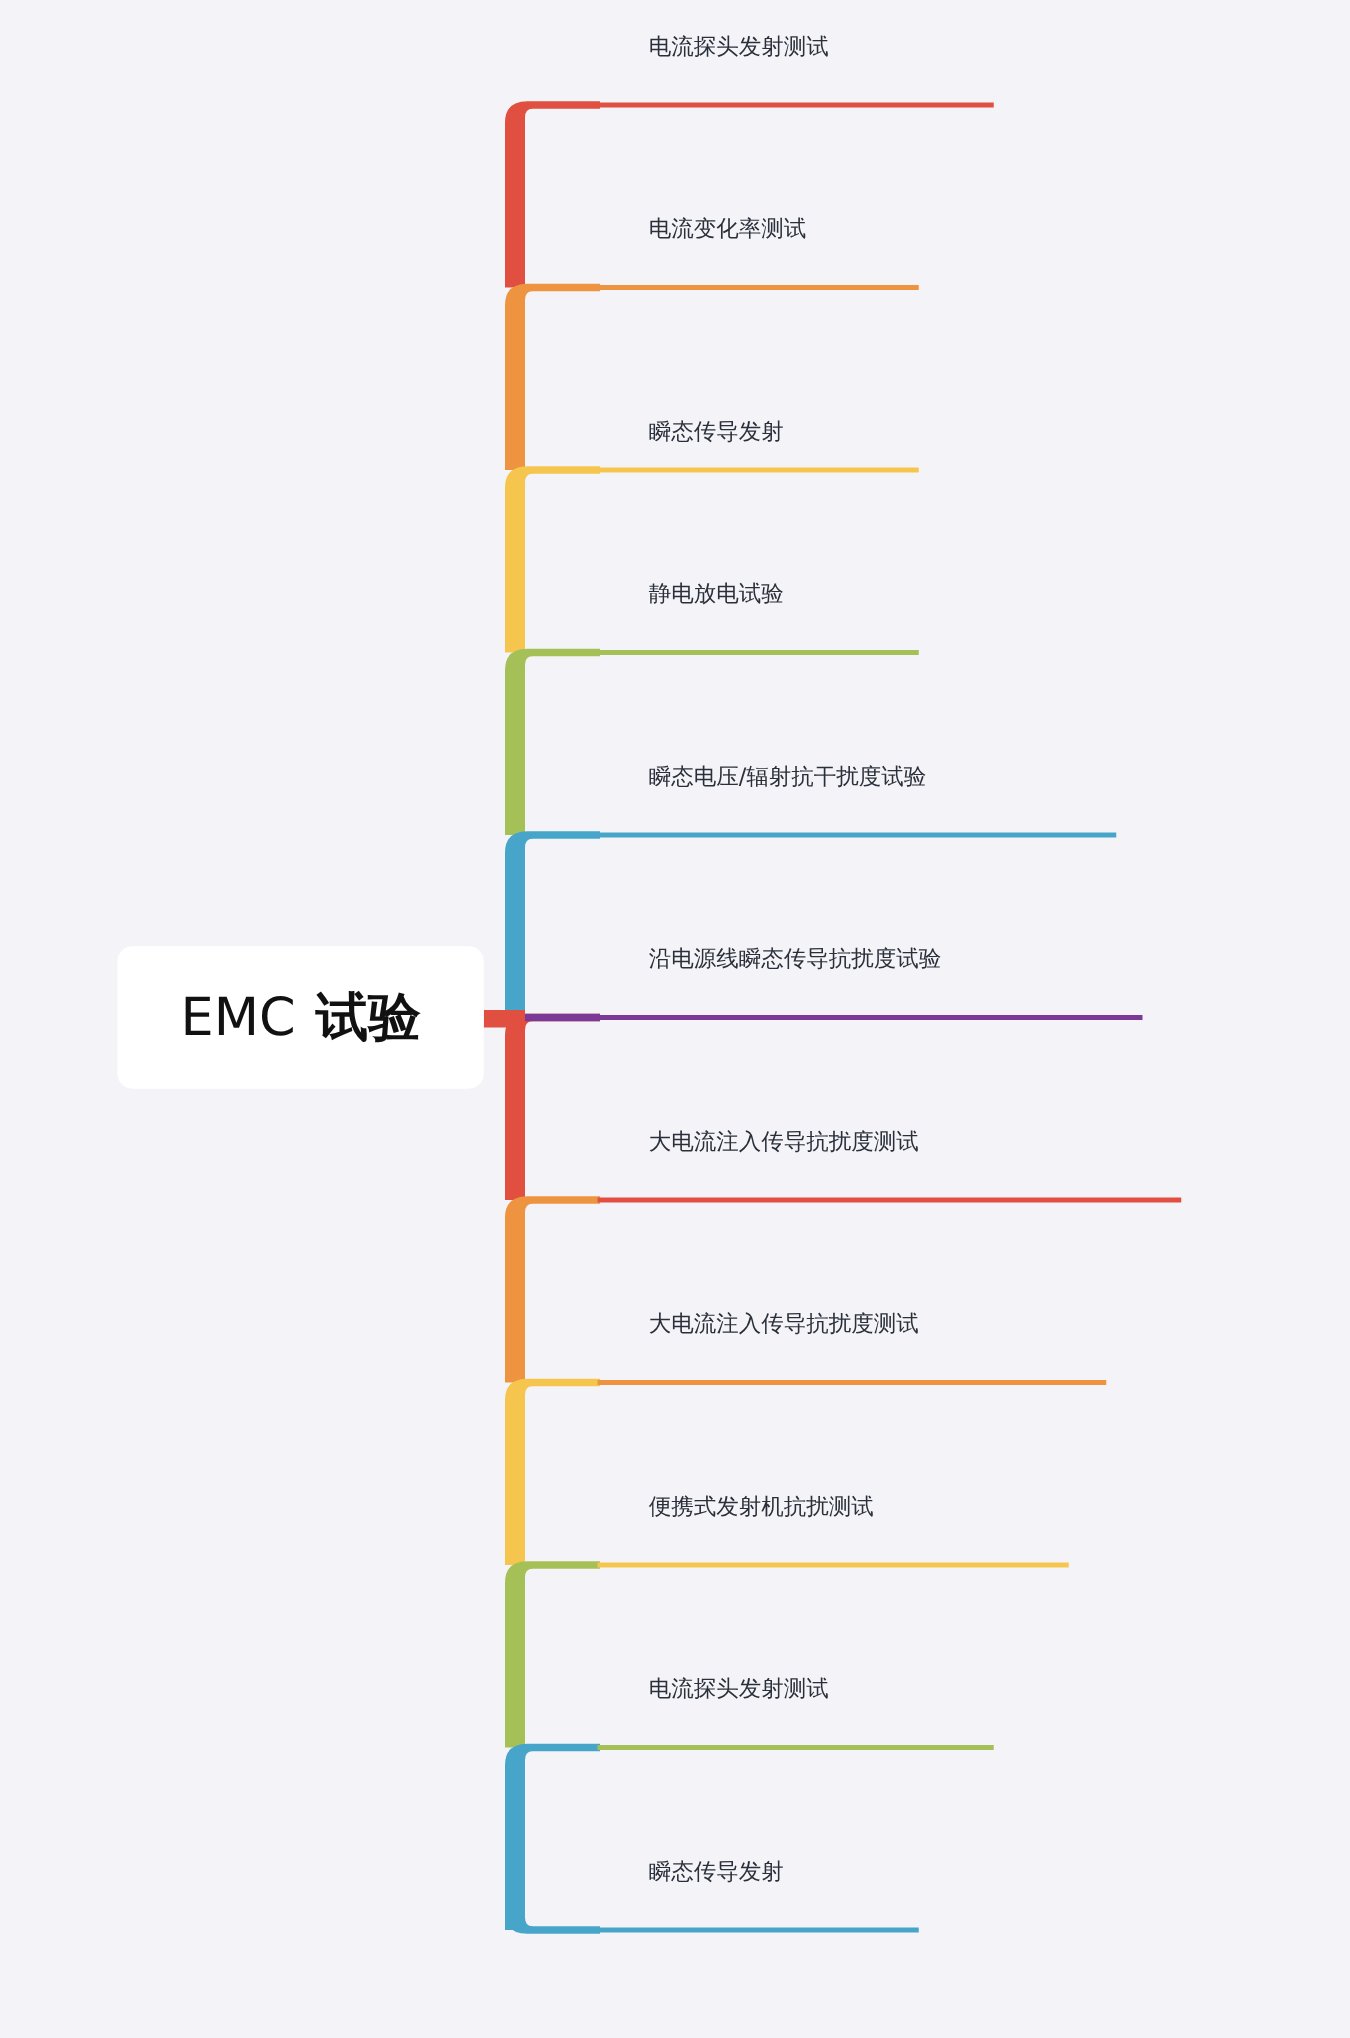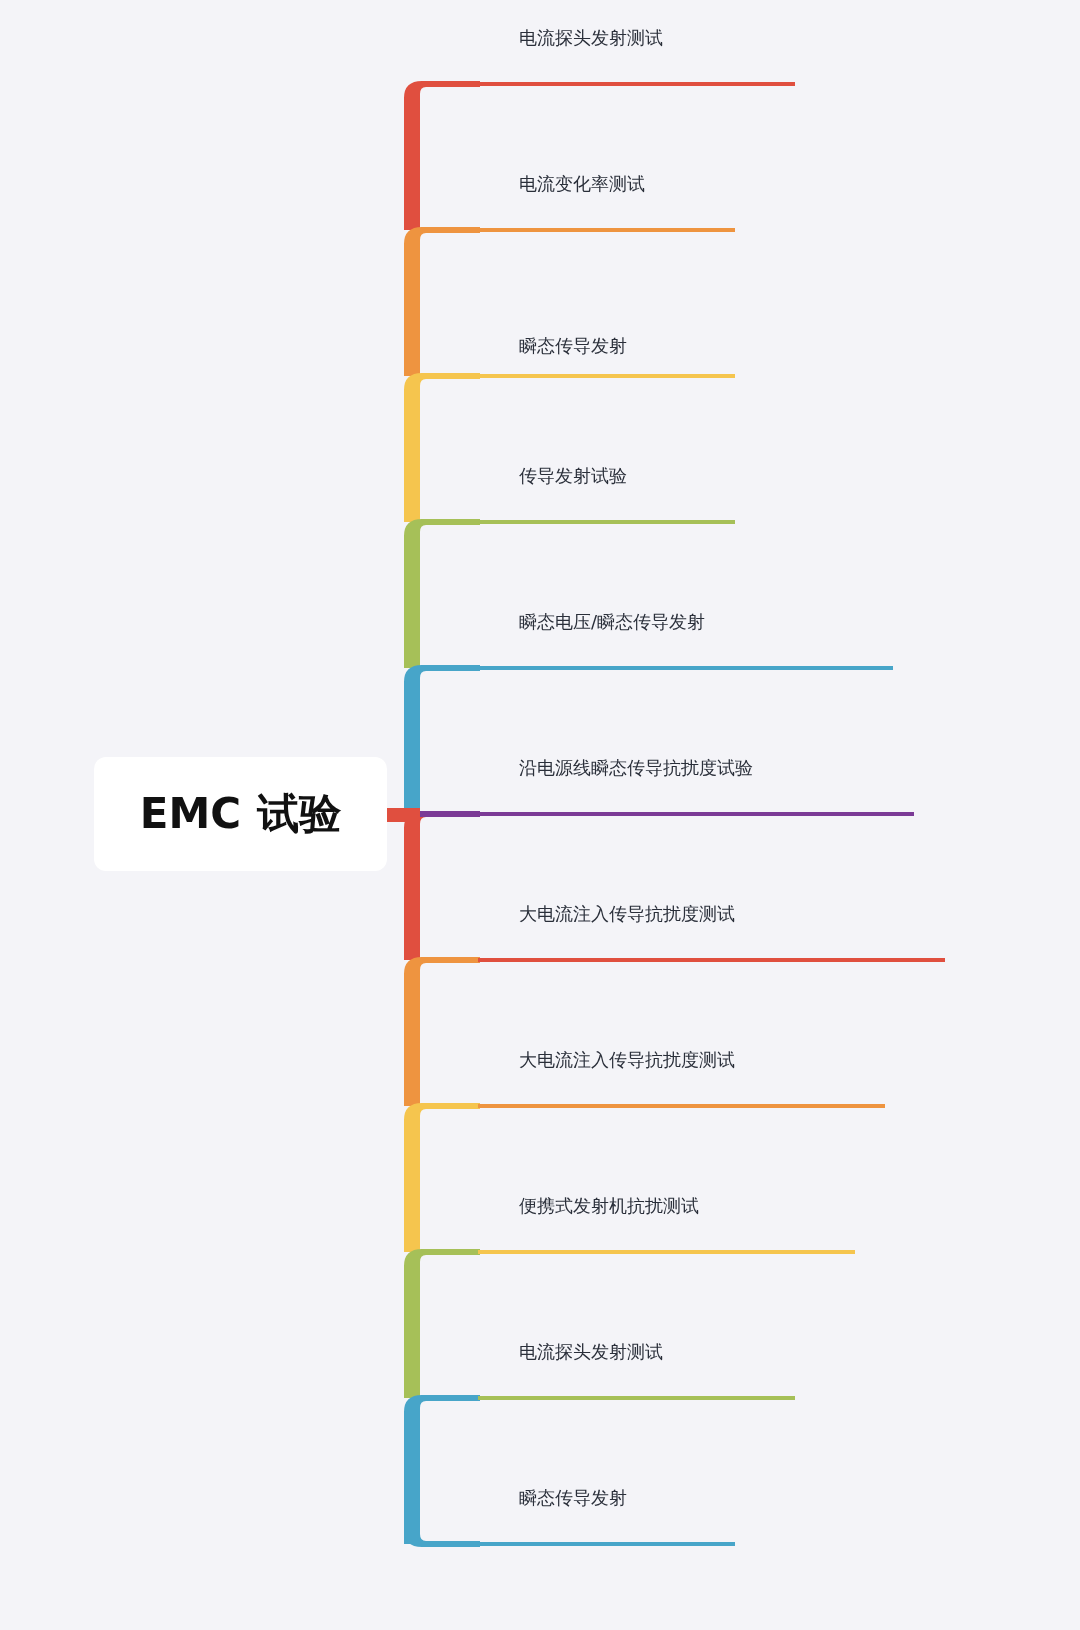--- a/index.html
+++ b/index.html
@@ -11,21 +11,21 @@
   }
   .root-box {
     position: absolute; left: 94px; top: 757px;
     width: 293px; height: 114px;
     background: #ffffff; border-radius: 12px;
     display: flex; align-items: center; justify-content: center;
   }
   .root-label {
     font-size: 42px; color: #111111; letter-spacing: 0px;
   }
-  .root-label .latin { font-weight: bold; }
+  .root-label .latin { font-weight: normal; }
   .root-label .cjk { font-weight: bold; margin-left: 16px; }
   .root-connector {
     position: absolute; left: 387px; top: 808px; width: 33px; height: 14px;
     background: #e04f3f;
   }
   .node-label {
     position: absolute; left: 519px;
     font-size: 18px; color: #2a2f3a;
     white-space: nowrap; line-height: 1;
   }
@@ -62,20 +62,20 @@
 
 <div class="root-connector"></div>
 
 <div class="root-box">
   <span class="root-label"><span class="latin">EMC</span><span class="cjk">试验</span></span>
 </div>
 
 <div class="node-label" style="top:29px">电流探头发射测试</div>
 <div class="node-label" style="top:175px">电流变化率测试</div>
 <div class="node-label" style="top:337px">瞬态传导发射</div>
-<div class="node-label" style="top:467px">传导发射试验</div>
-<div class="node-label" style="top:613px">瞬态电压/瞬态传导发射</div>
+<div class="node-label" style="top:467px">静电放电试验</div>
+<div class="node-label" style="top:613px">瞬态电压/辐射抗干扰度试验</div>
 <div class="node-label" style="top:759px">沿电源线瞬态传导抗扰度试验</div>
 <div class="node-label" style="top:905px">大电流注入传导抗扰度测试</div>
 <div class="node-label" style="top:1051px">大电流注入传导抗扰度测试</div>
 <div class="node-label" style="top:1197px">便携式发射机抗扰测试</div>
 <div class="node-label" style="top:1343px">电流探头发射测试</div>
 <div class="node-label" style="top:1489px">瞬态传导发射</div>
 
 </body></html>

